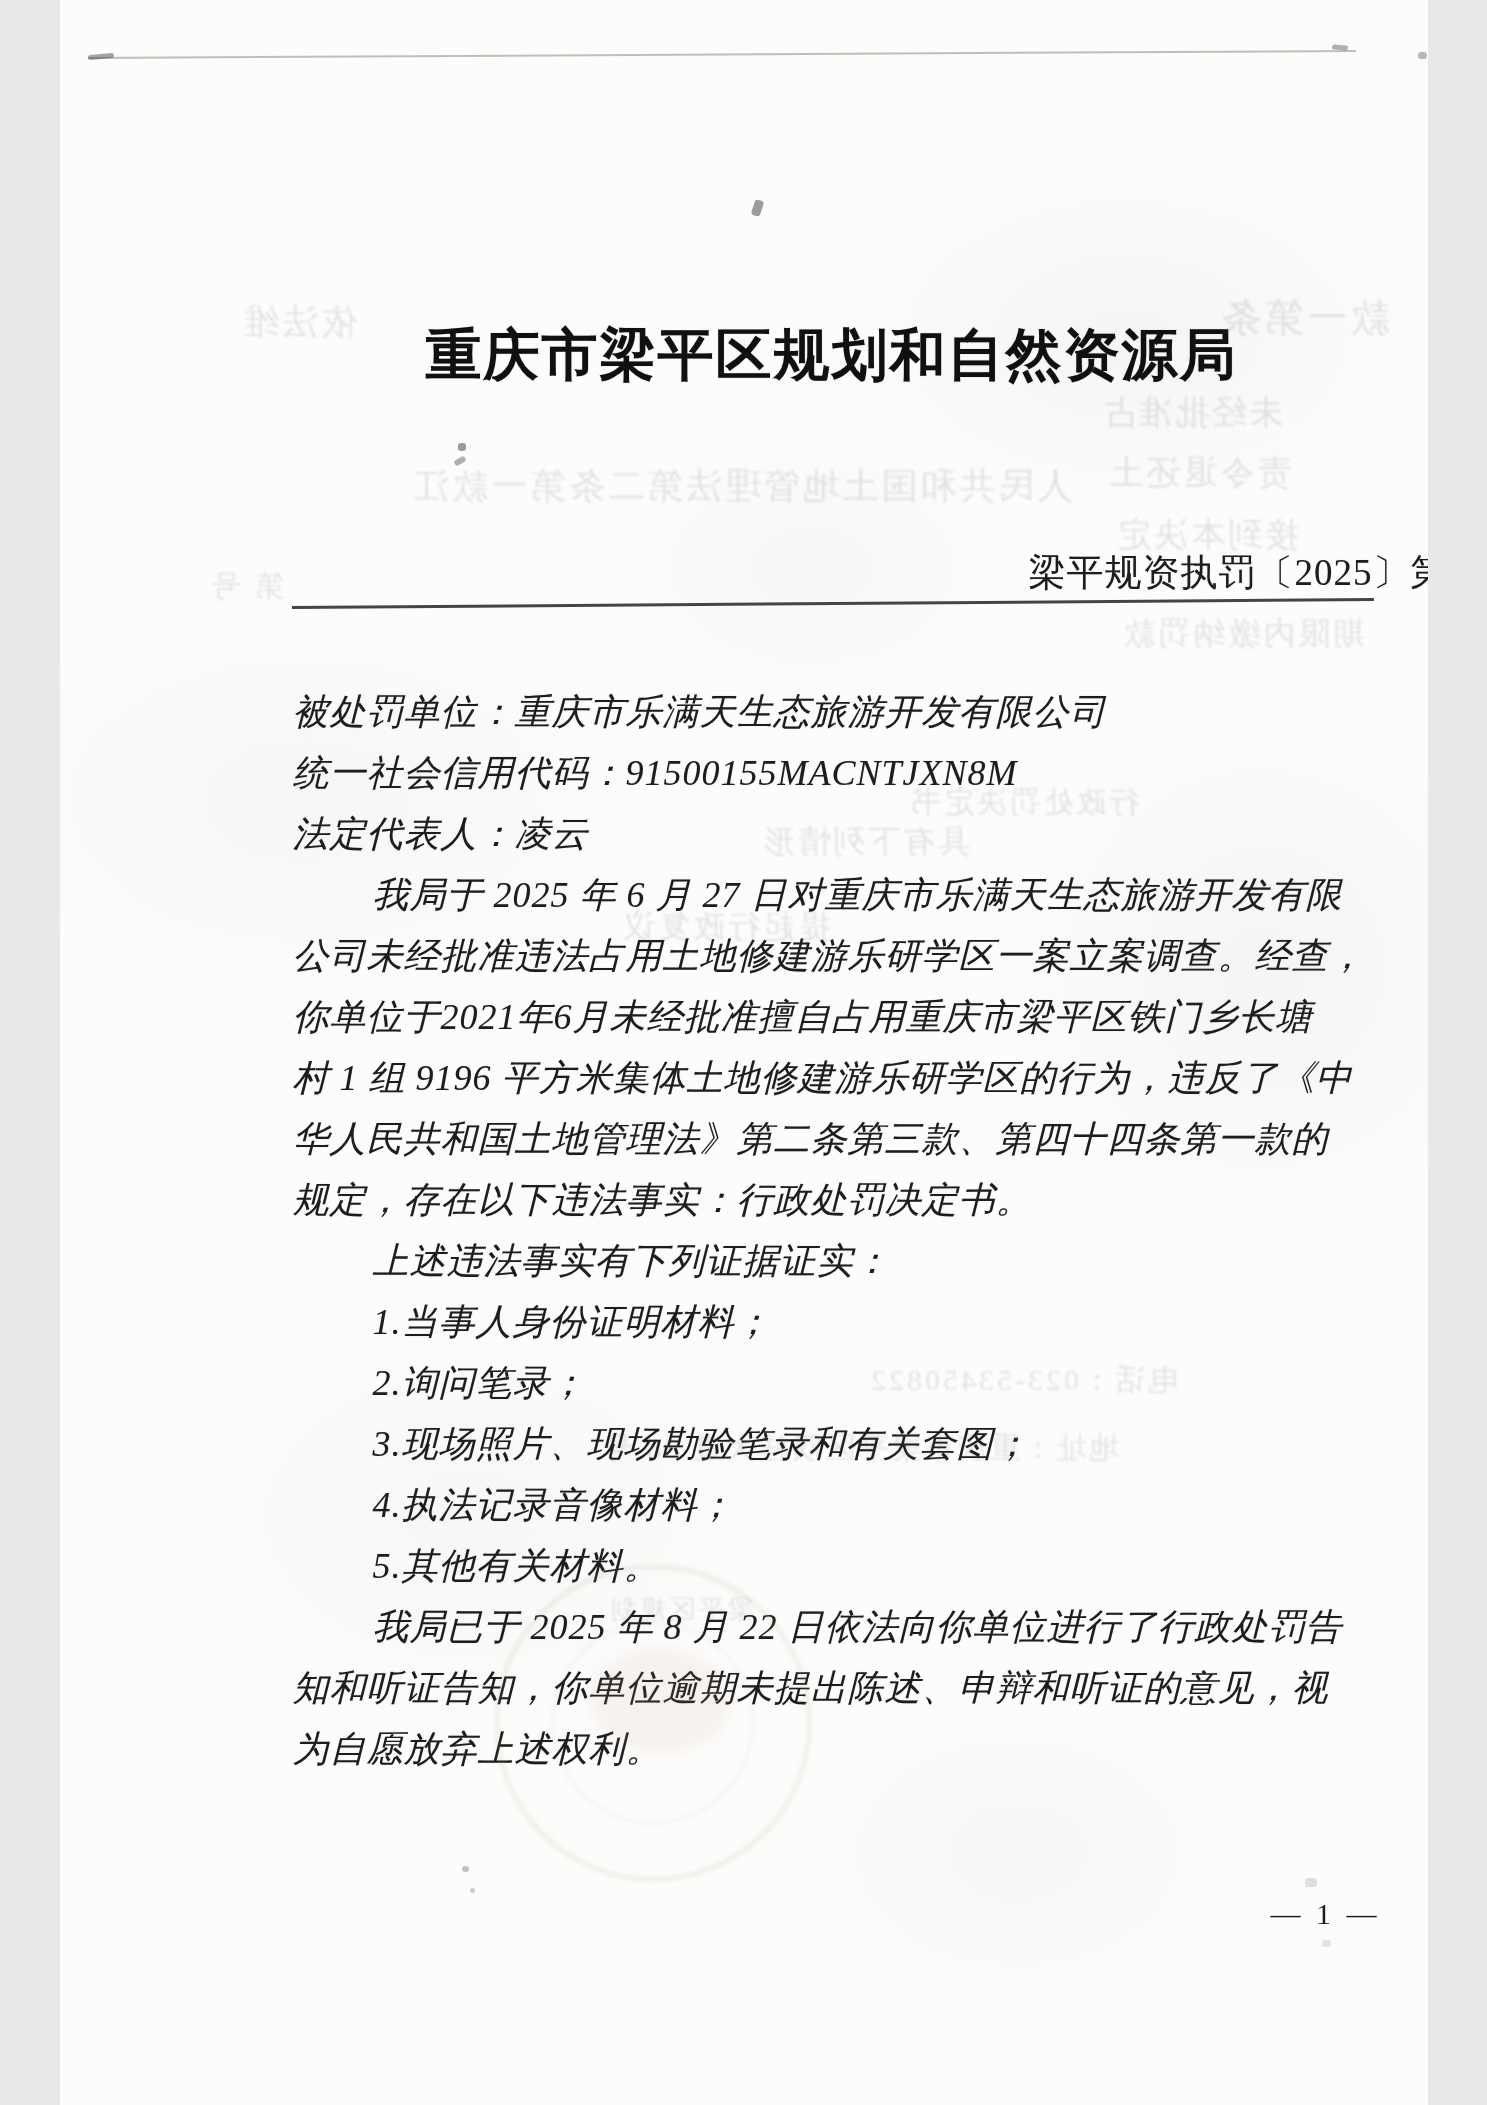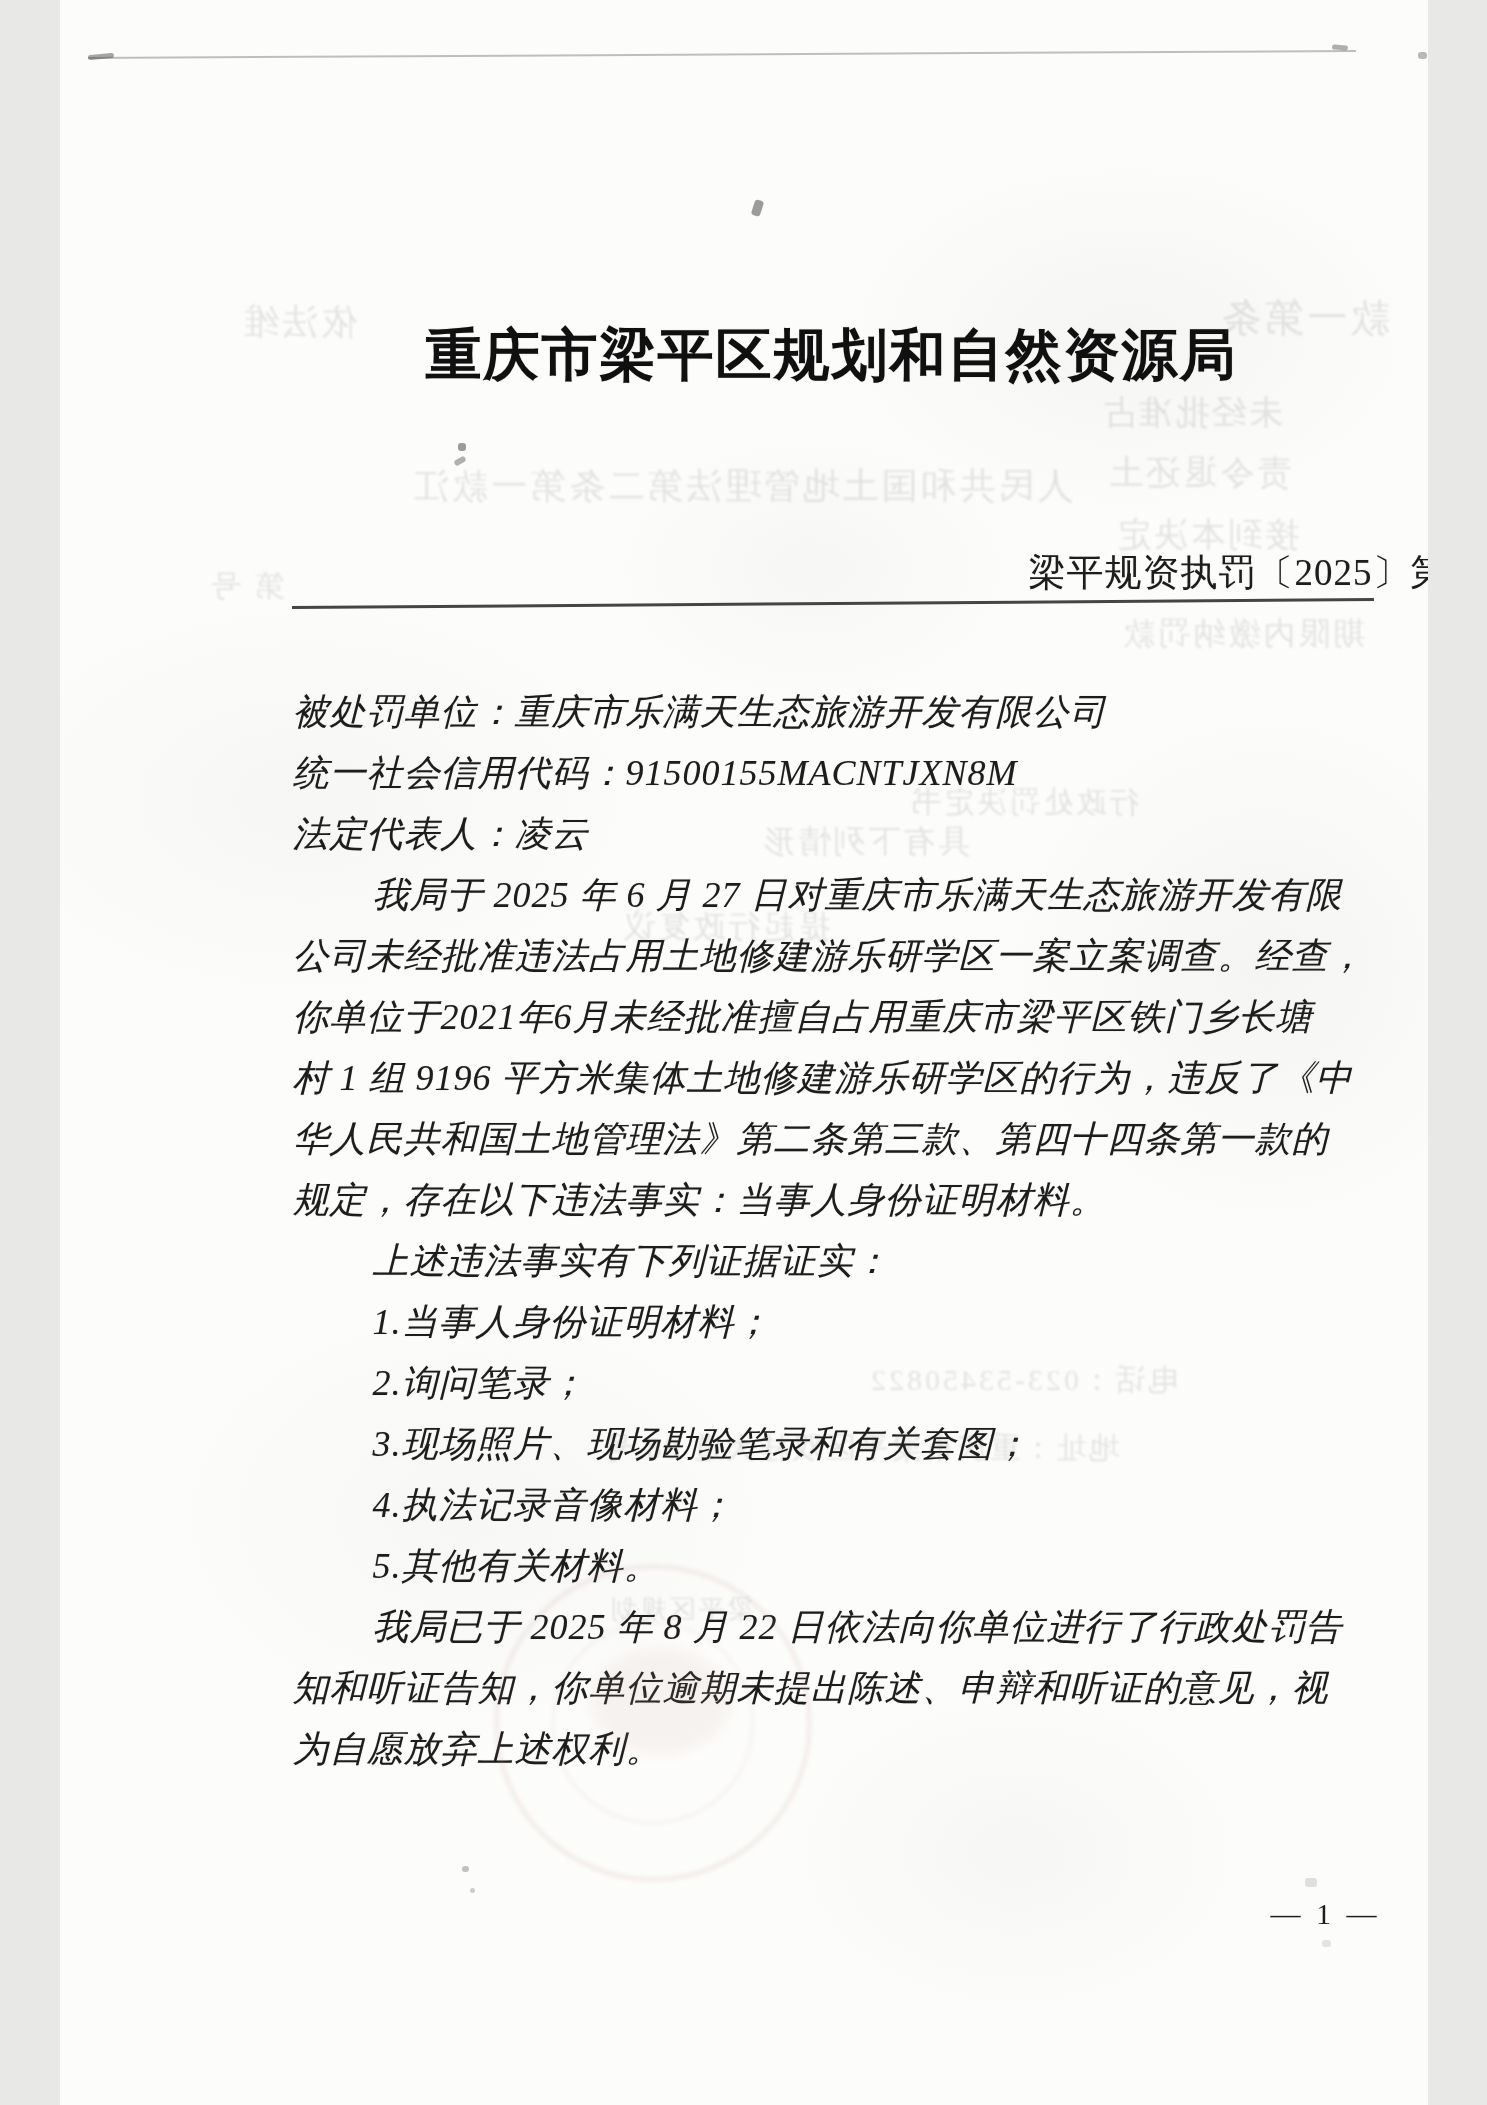--- a/index.html
+++ b/index.html
@@ -88,21 +88,21 @@
 
   <div class="body-text">
       <div class="bline">被处罚单位：重庆市乐满天生态旅游开发有限公司</div>
       <div class="bline">统一社会信用代码：91500155MACNTJXN8M</div>
       <div class="bline">法定代表人：凌云</div>
       <div class="bline ind">我局于 2025 年 6 月 27 日对重庆市乐满天生态旅游开发有限</div>
       <div class="bline">公司未经批准违法占用土地修建游乐研学区一案立案调查。经查，</div>
       <div class="bline">你单位于2021年6月未经批准擅自占用重庆市梁平区铁门乡长塘</div>
       <div class="bline">村 1 组 9196 平方米集体土地修建游乐研学区的行为，违反了《中</div>
       <div class="bline">华人民共和国土地管理法》第二条第三款、第四十四条第一款的</div>
-      <div class="bline">规定，存在以下违法事实：当事人身份证明材料。</div>
+      <div class="bline">规定，存在以下违法事实：行政处罚决定书。</div>
       <div class="bline ind">上述违法事实有下列证据证实：</div>
       <div class="bline ind">1.当事人身份证明材料；</div>
       <div class="bline ind">2.询问笔录；</div>
       <div class="bline ind">3.现场照片、现场勘验笔录和有关套图；</div>
       <div class="bline ind">4.执法记录音像材料；</div>
       <div class="bline ind">5.其他有关材料。</div>
       <div class="bline ind">我局已于 2025 年 8 月 22 日依法向你单位进行了行政处罚告</div>
       <div class="bline">知和听证告知，你单位逾期未提出陈述、申辩和听证的意见，视</div>
       <div class="bline">为自愿放弃上述权利。</div>
     </div>

